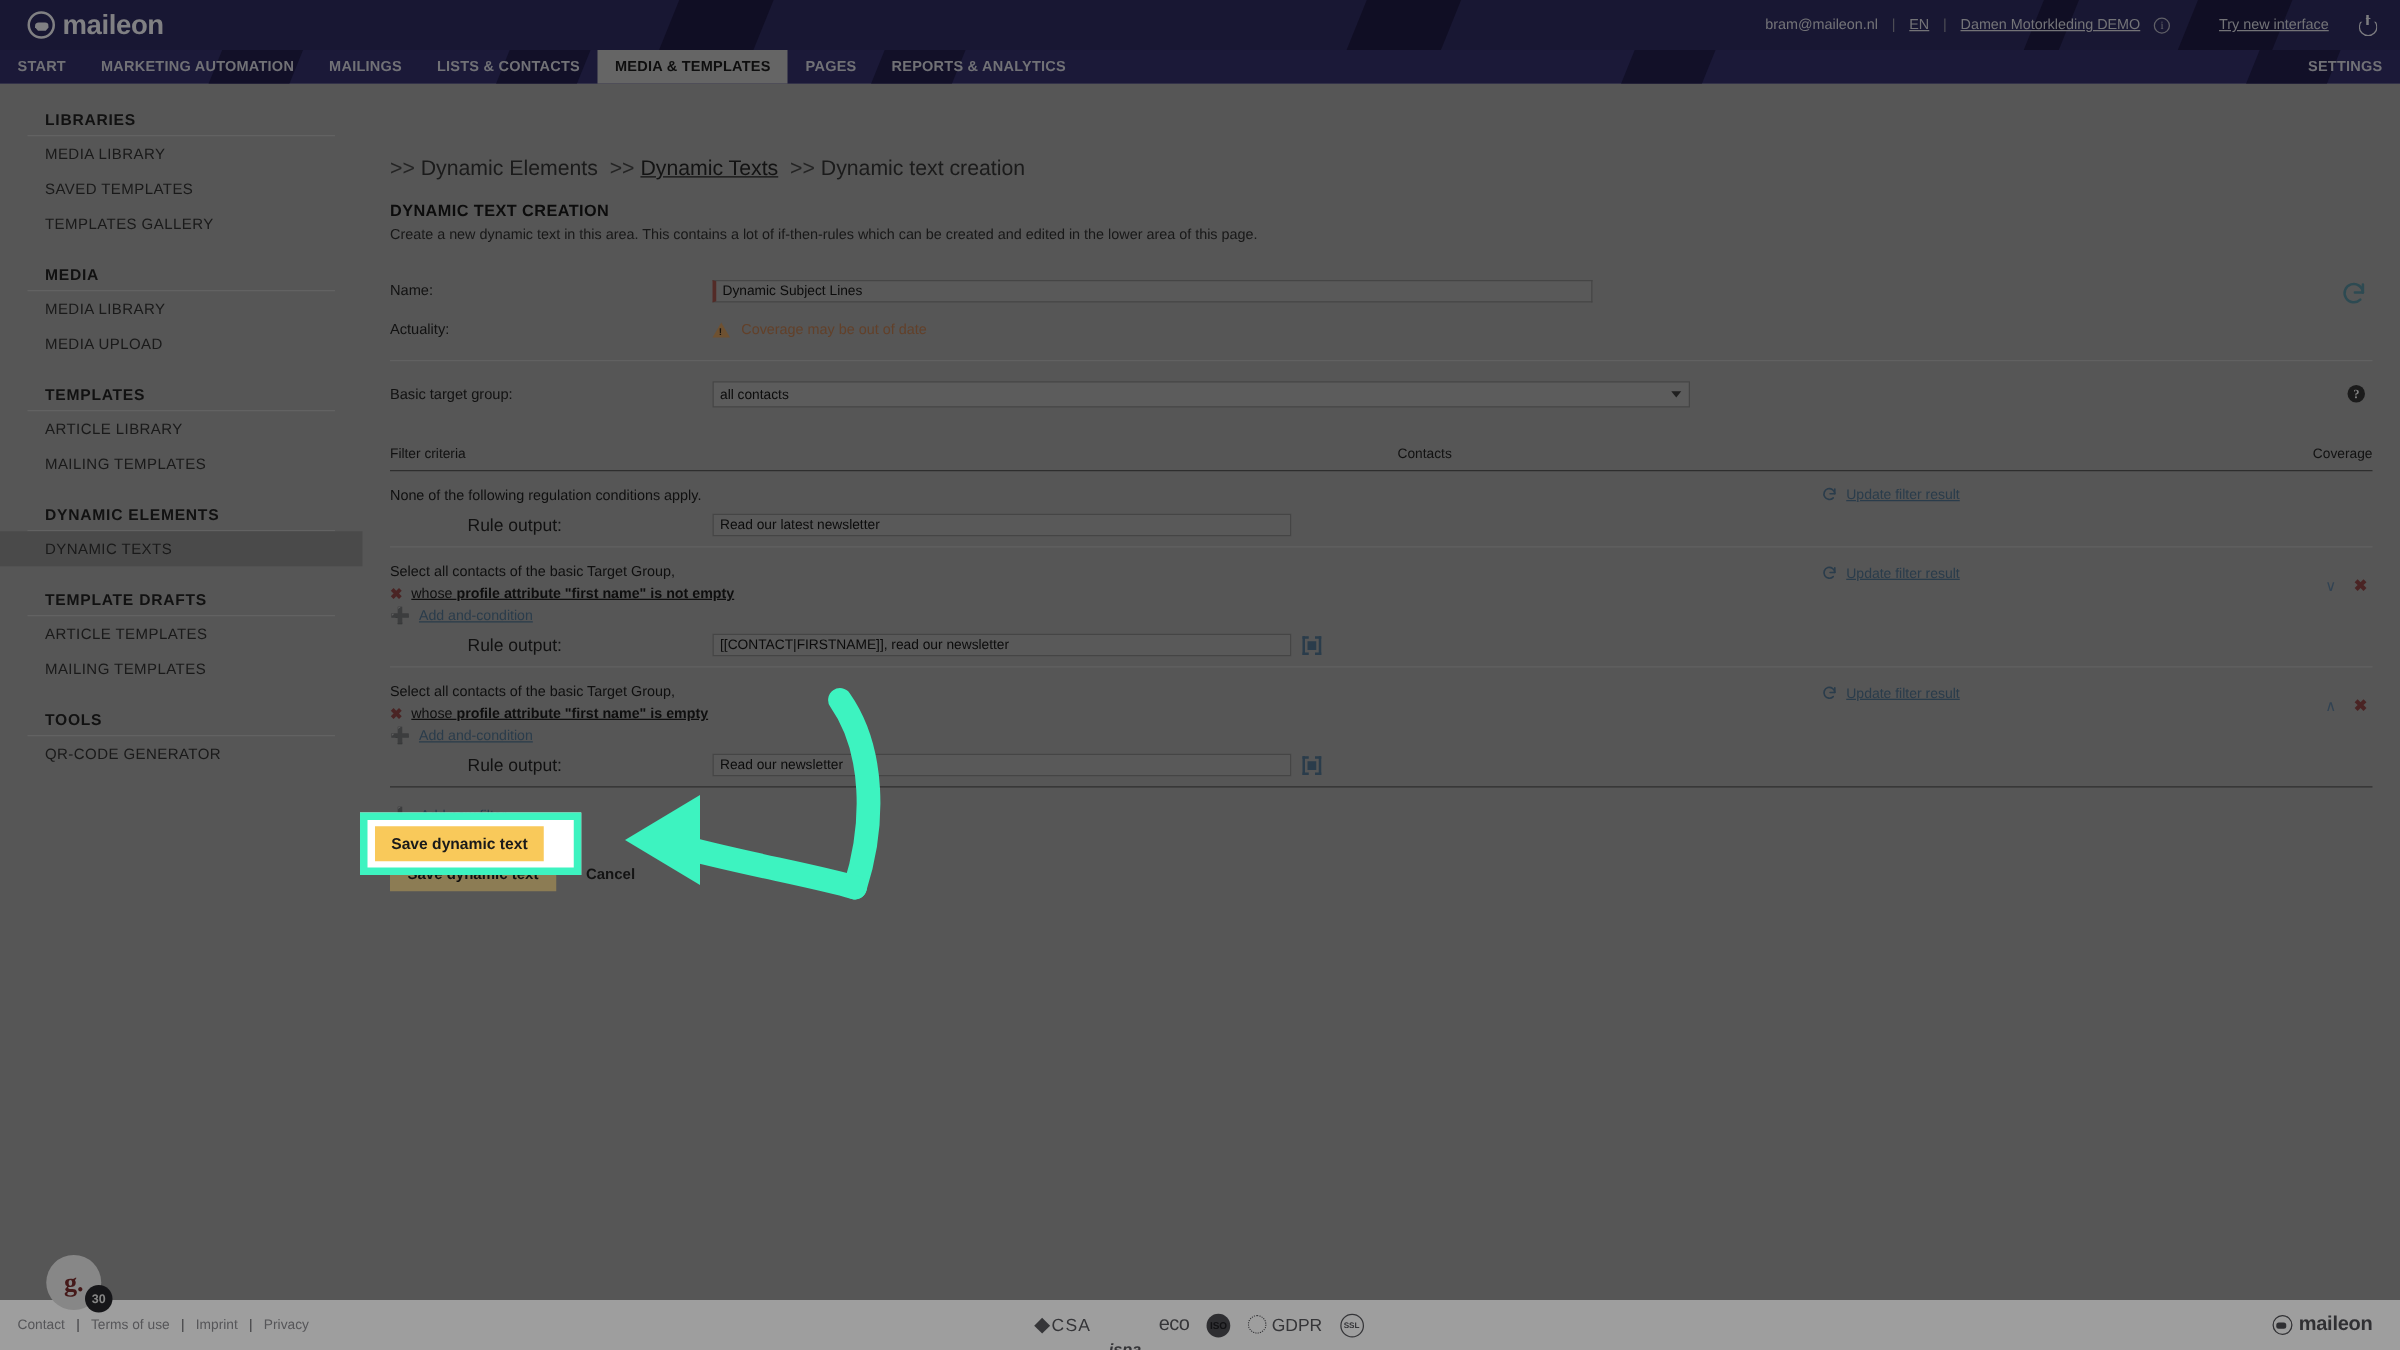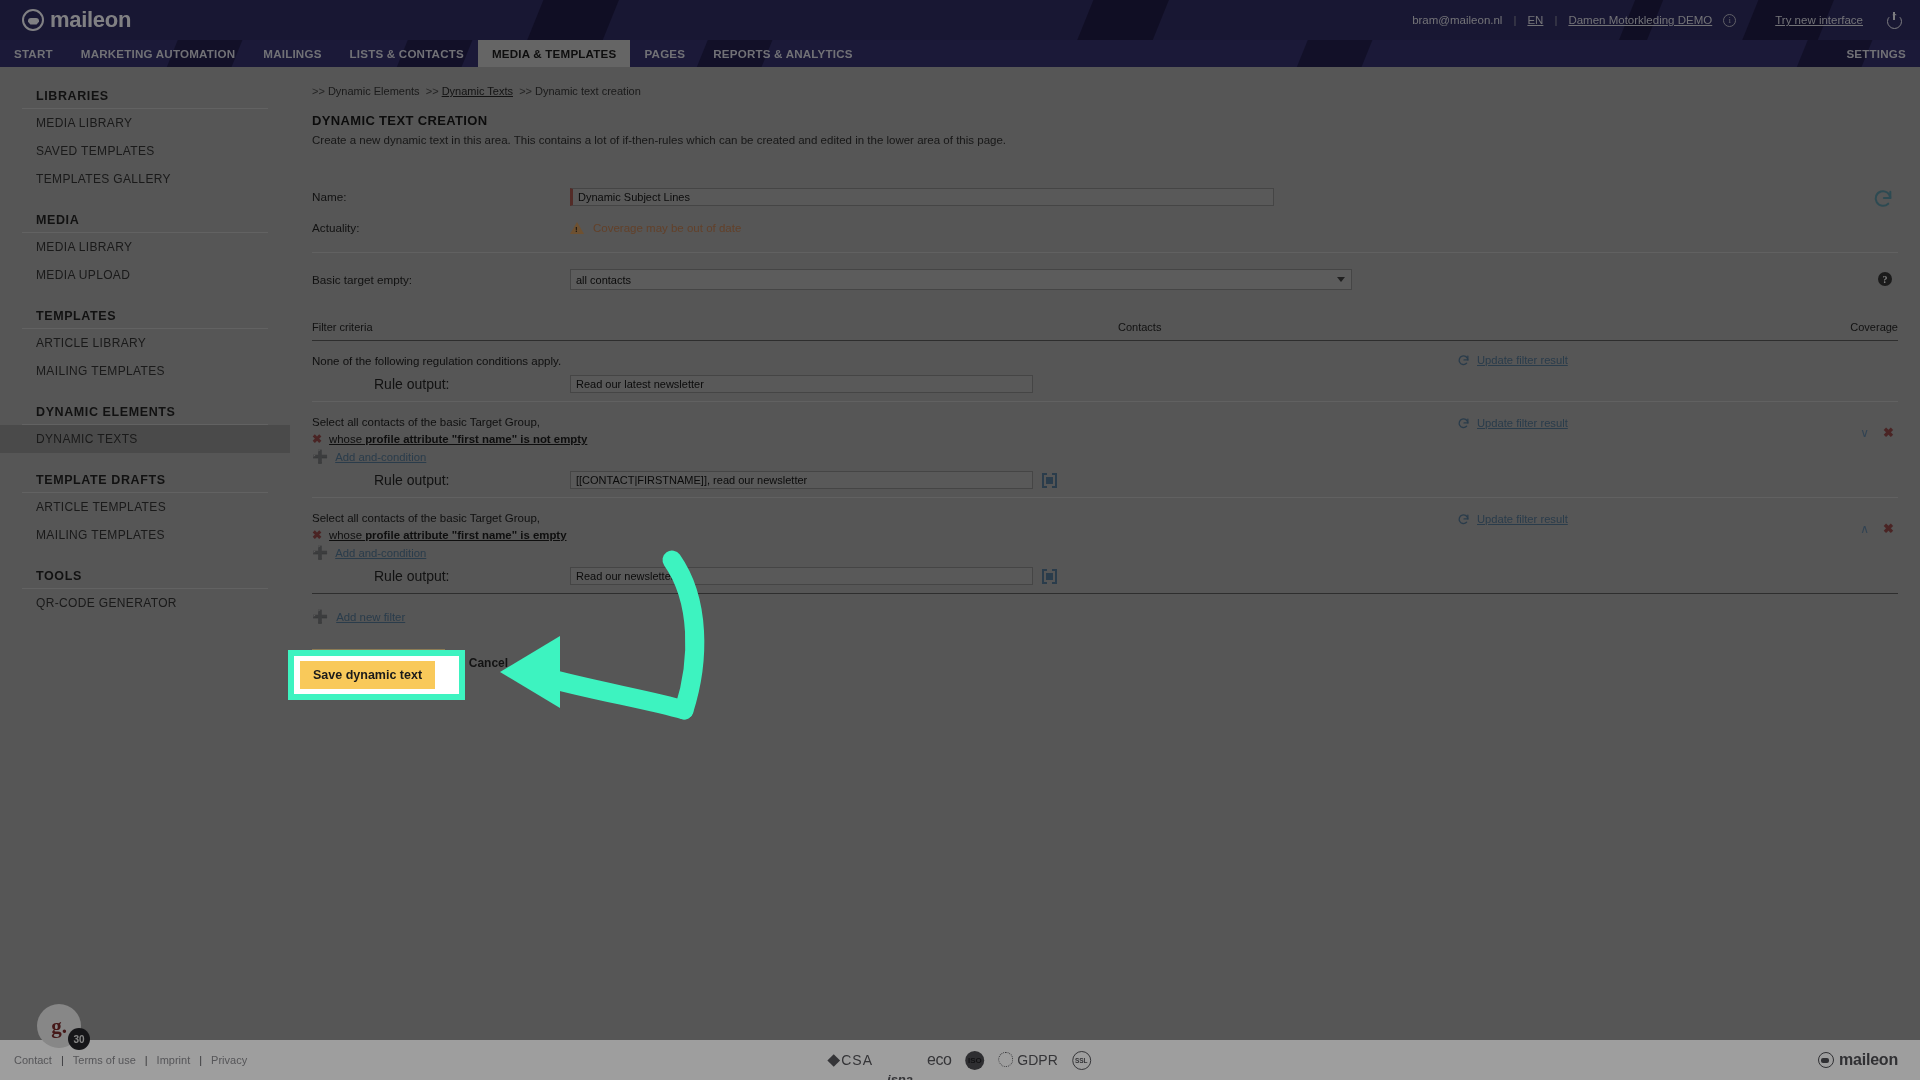--- a/index.html
+++ b/index.html
@@ -68,29 +68,29 @@
   .sb-group-title { font-size:12.5px; font-weight:bold; color:#1c1c1c; letter-spacing:.6px;
     padding:0 0 5px 36px; }
   .sb-rule { height:1px; background:#9e9e9e; margin:0 22px 0 22px; }
   .sb-item { font-size:12px; color:#2a2a2a; letter-spacing:.35px;
     padding:7px 0 7px 36px; cursor:pointer; }
   .sb-item.active { background:#787878; }
   .sb-gap { height:20px; }
 
   
   .main { flex:1; padding:18px 0 0 0; position:relative; min-width:0; }
-  .breadcrumb { font-size:11px; color:#2c2c2c; padding-left:22px; }
+  .breadcrumb { font-size:17px; color:#2c2c2c; padding-left:22px;margin-top:40px; }
   .breadcrumb .bc-link { text-decoration:underline; color:#1e1e1e; cursor:pointer; }
   .breadcrumb .bc-arrow { color:#3a3a3a; }
 
   .panel { margin:16px 22px 0 22px; }
   .panel-title { font-size:13px; font-weight:bold; color:#141414; letter-spacing:.35px; }
   .panel-desc { font-size:11.5px; color:#272727; margin-top:6px; }
 
-  .form { margin-top:38px; position:relative; }
+  .form { margin-top:26px; position:relative; }
   .frow { display:flex; align-items:center; height:25px; margin-bottom:6px; }
   .flabel { width:258px; flex:0 0 258px; font-size:11.7px; color:#1c1c1c; }
   .ftext {
     width:704px; height:18px; background:#8f8f8f; border:1px solid #6f6f6f;
     border-left:3px solid #b03a2e; font-size:11px; color:#121212;
     padding:1px 5px; line-height:15px; font-family:"Liberation Sans",sans-serif;
   }
   .warn { display:flex; align-items:center; gap:9px; }
   .warn-ic { width:0; height:0; border-left:7px solid transparent; border-right:7px solid transparent;
     border-bottom:12px solid #d47d20; position:relative; }
@@ -319,21 +319,21 @@
             <div class="flabel">Actuality:</div>
             <div class="warn">
               <span class="warn-ic"></span>
               <span class="warn-text">Coverage may be out of date</span>
             </div>
           </div>
 
           <div class="hr-thin"></div>
 
           <div class="frow" style="height:24px;position:relative;">
-            <div class="flabel">Basic target empty:</div>
+            <div class="flabel">Basic target group:</div>
             <div class="fselect">
               <span>all contacts</span>
               <span class="caret"></span>
             </div>
             <span class="help-ic">?</span>
           </div>
         </div>
 
         <div class="ftable">
           <div class="ft-head">

